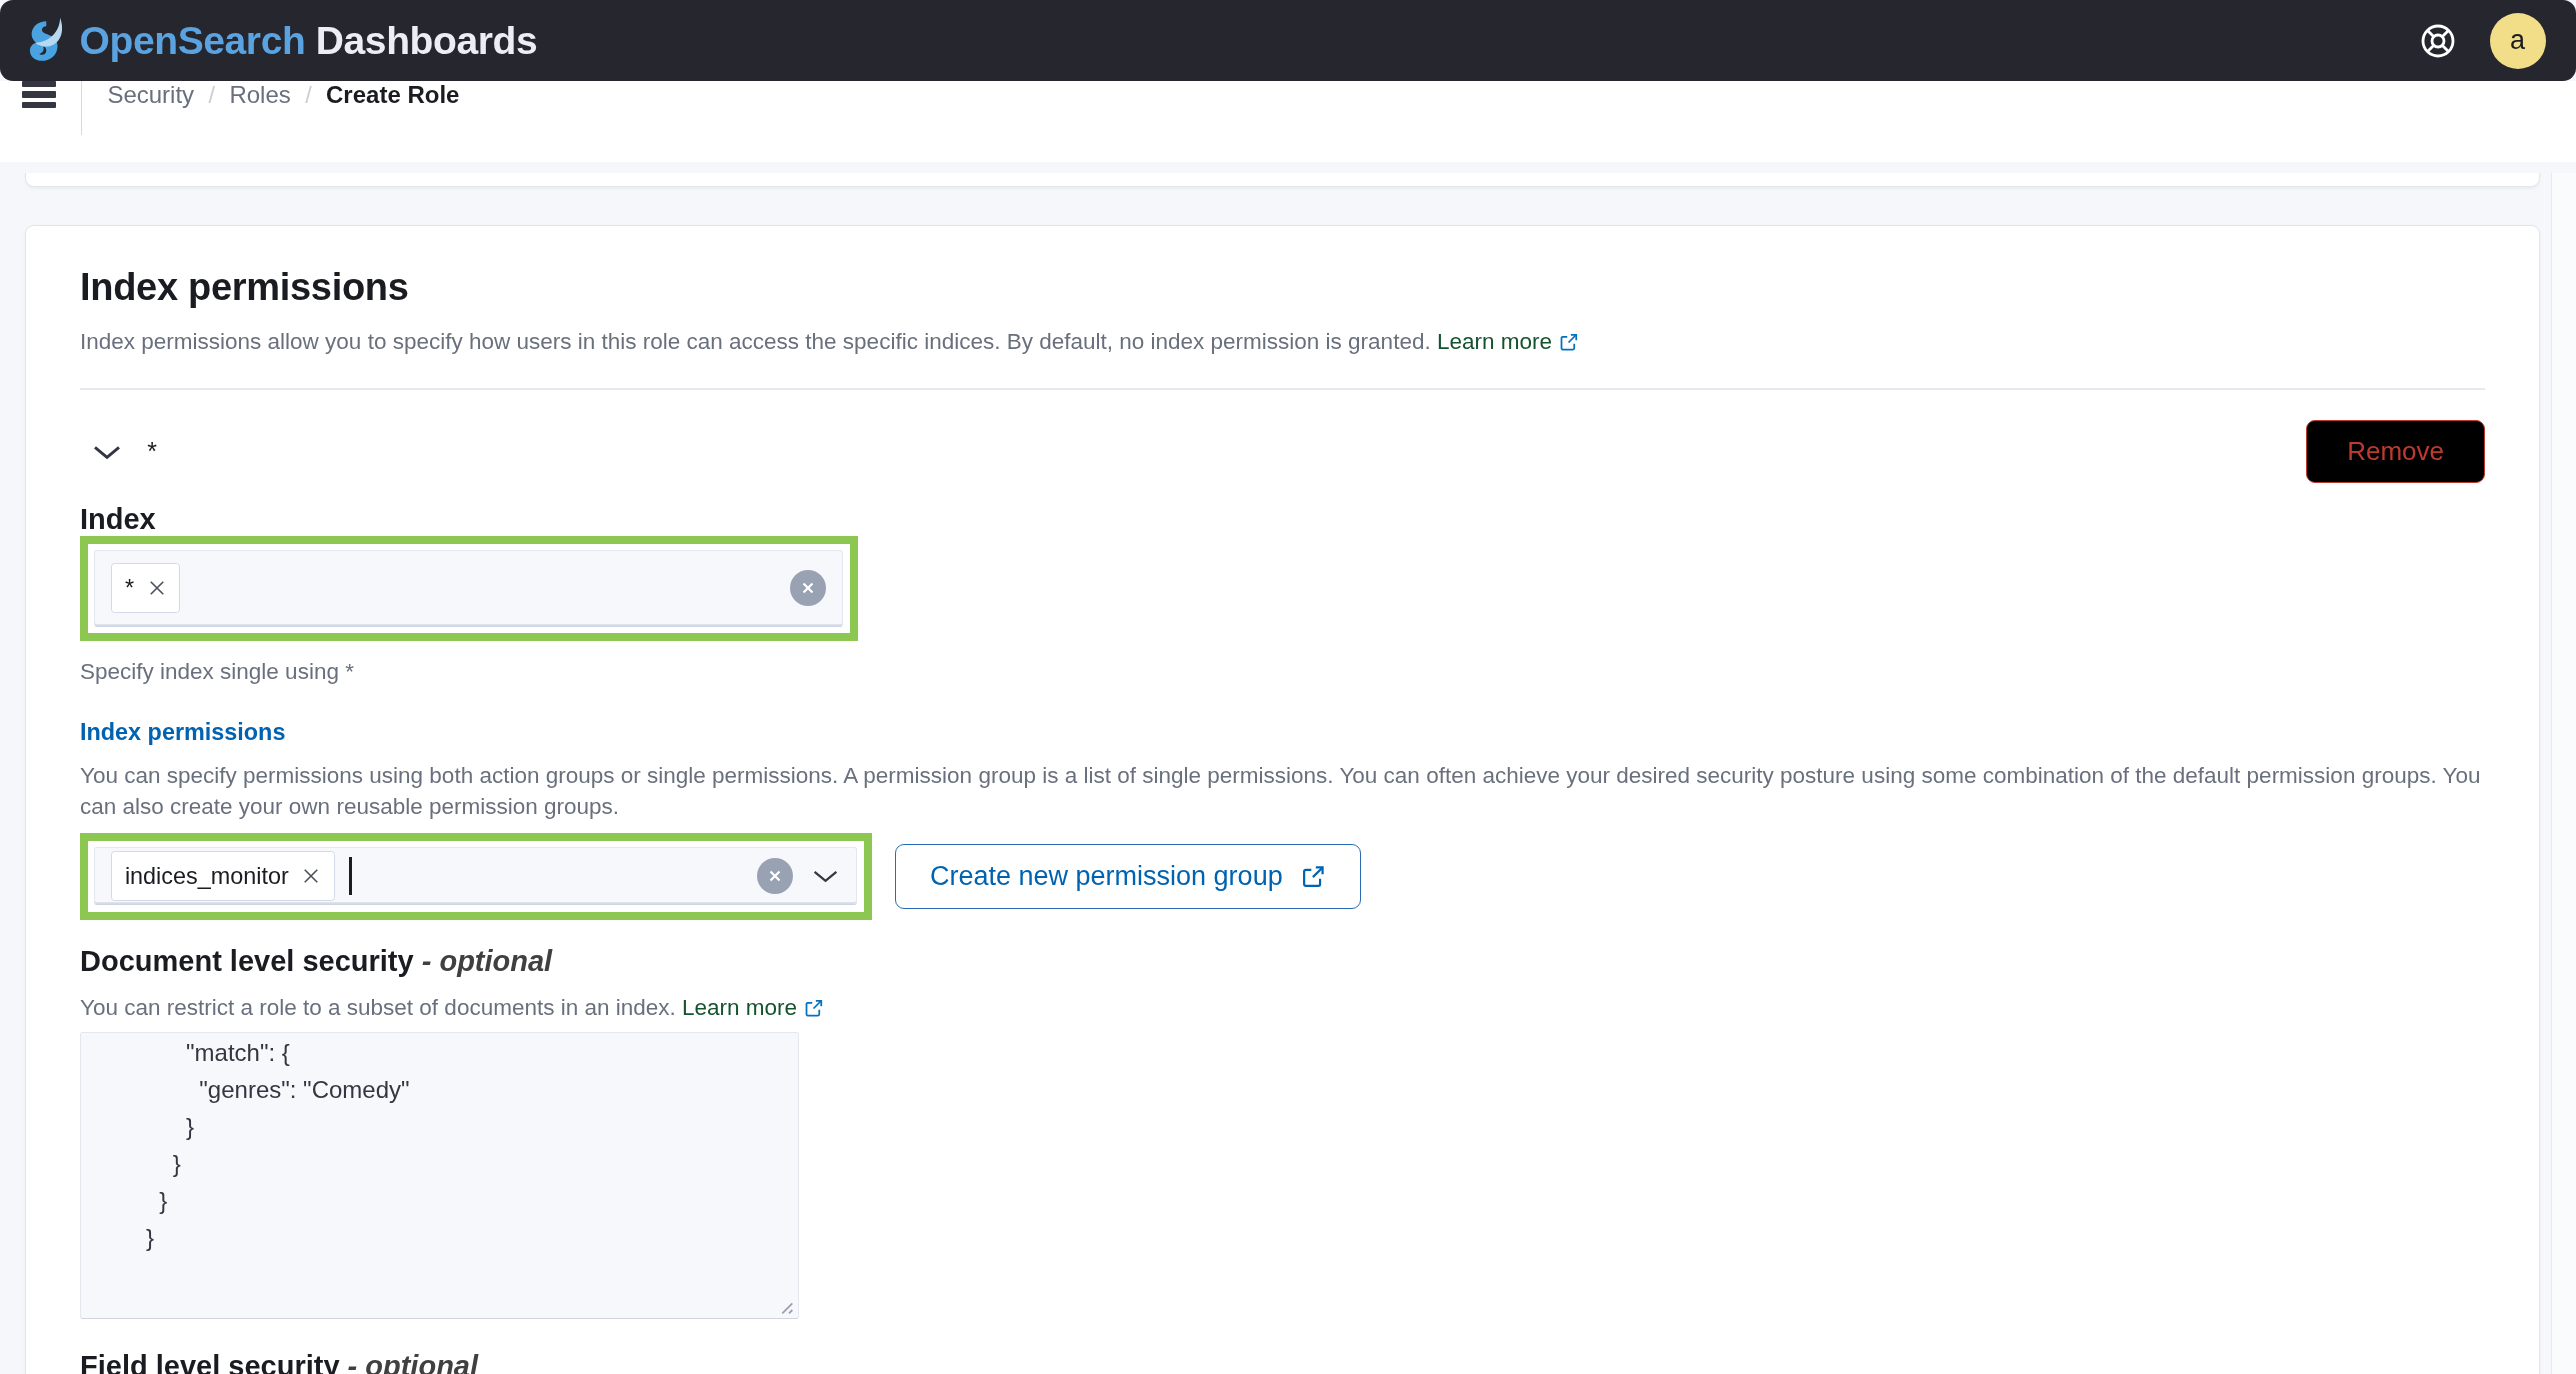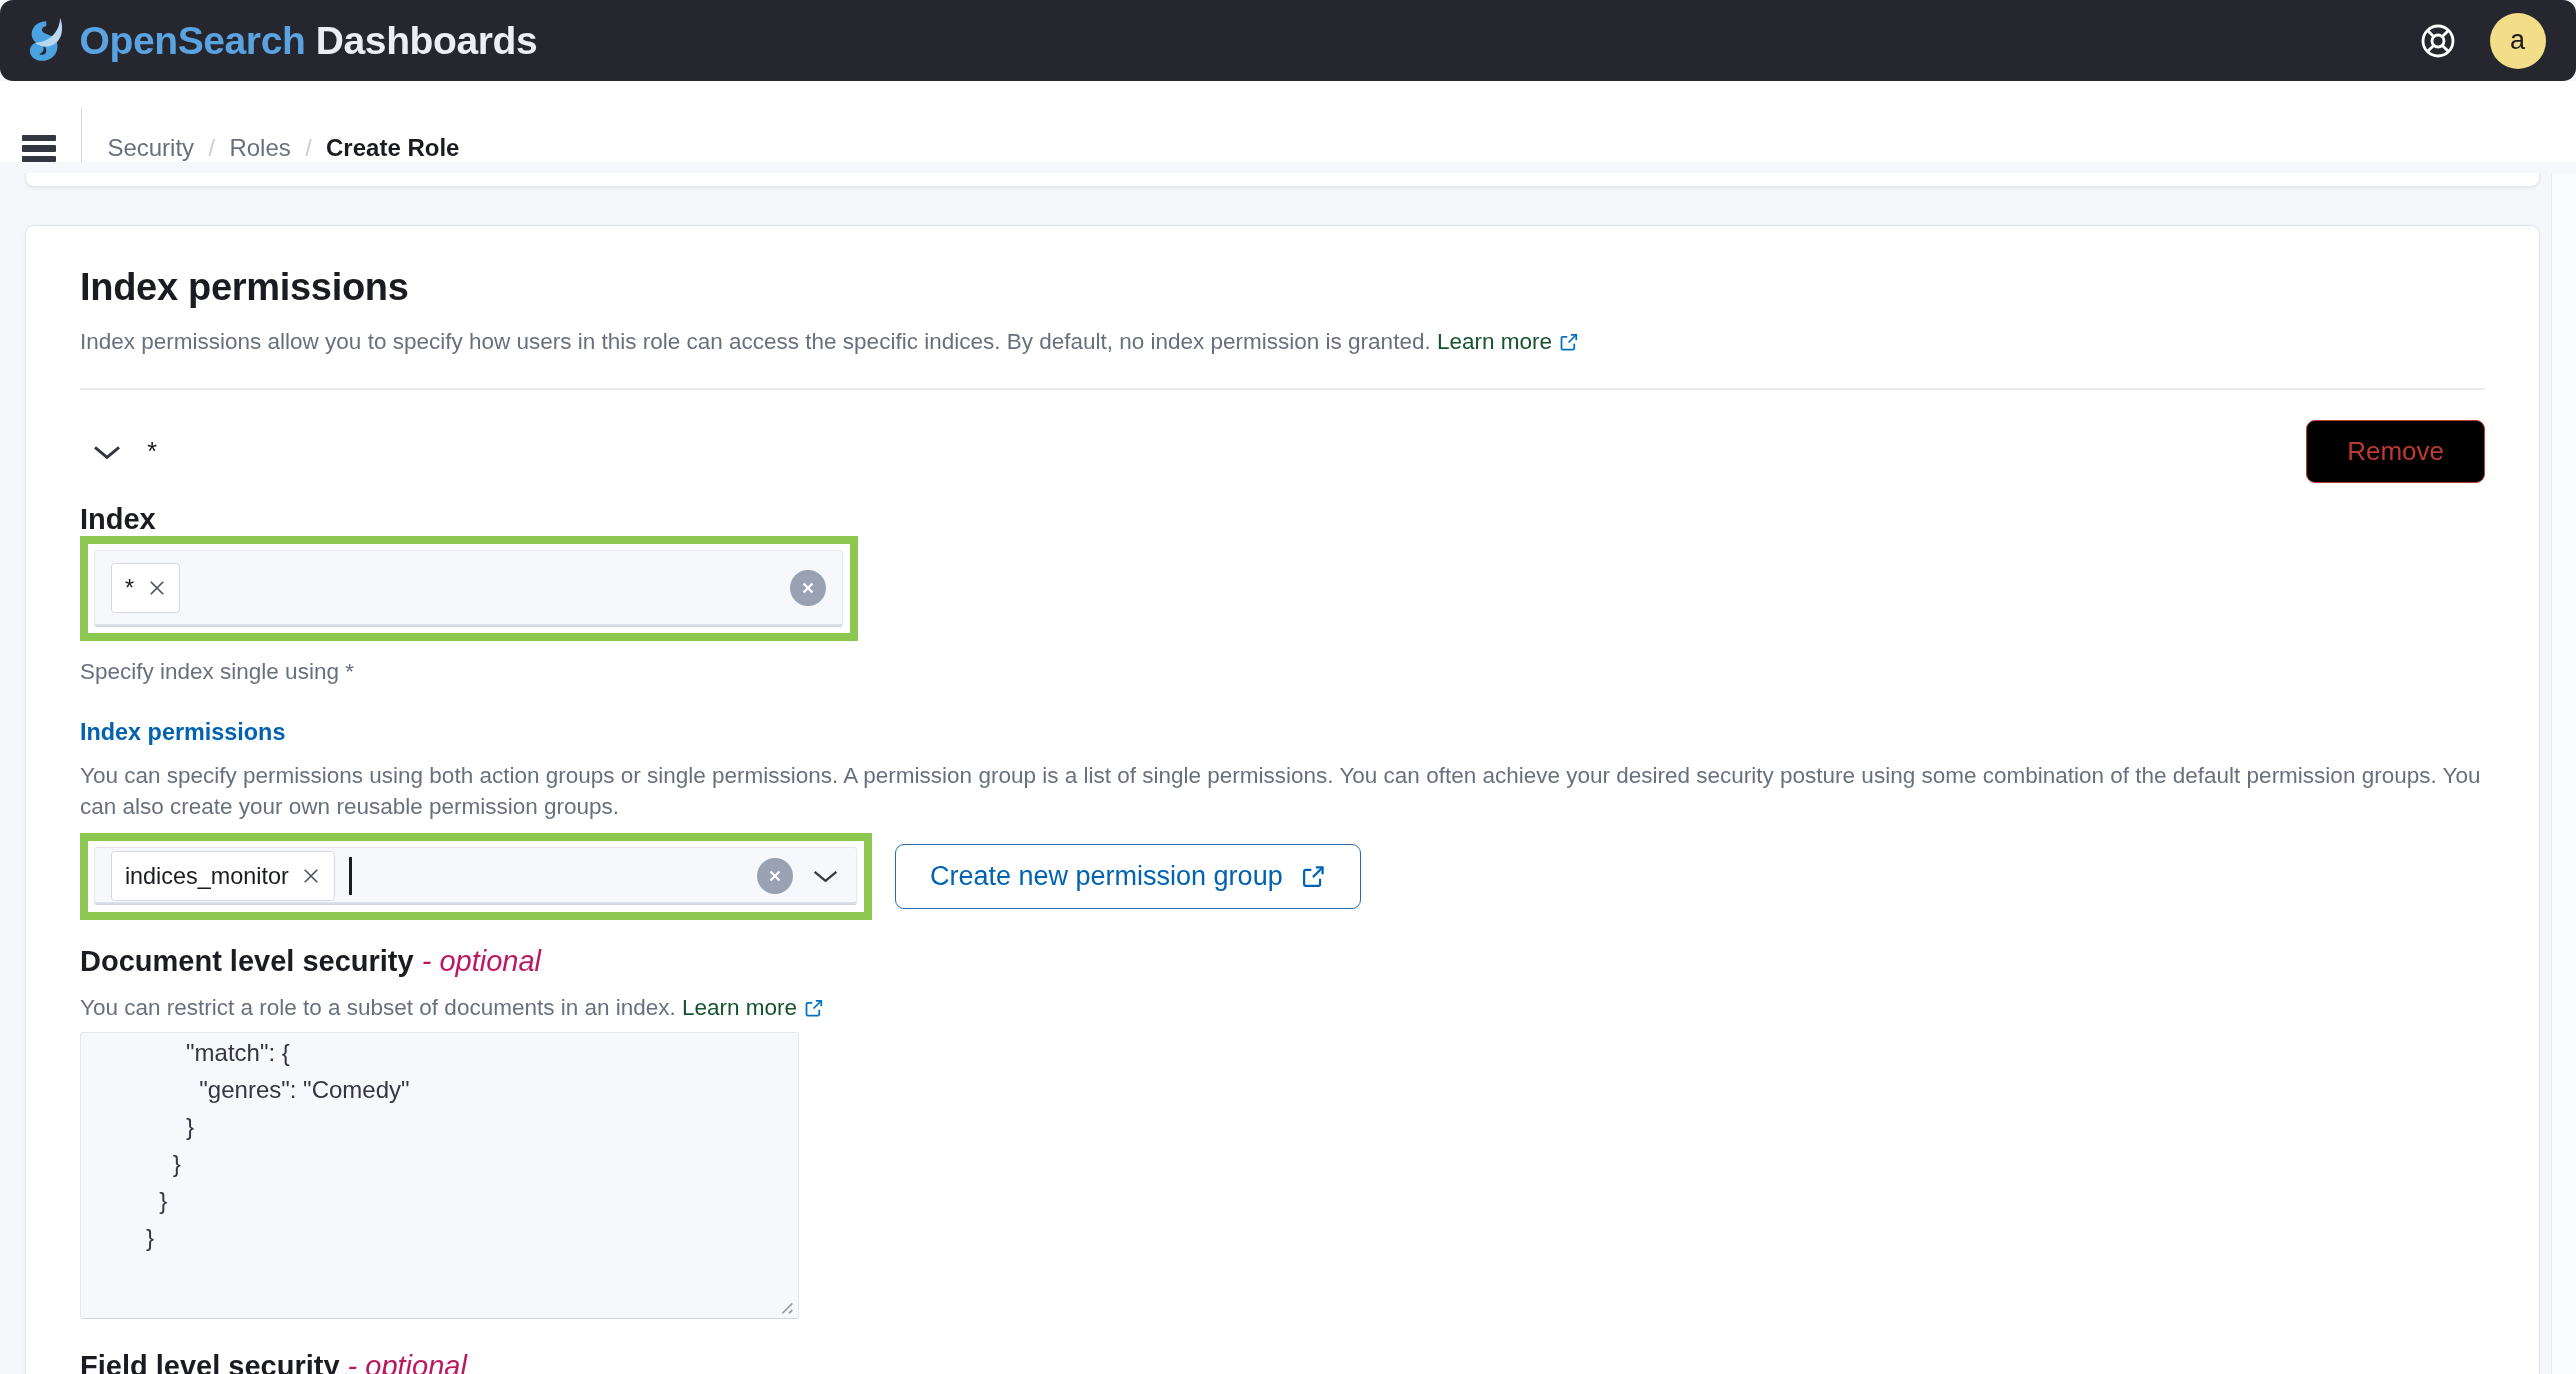--- a/index.html
+++ b/index.html
@@ -51,21 +51,21 @@
     display: flex; align-items: center; justify-content: center;
     cursor: pointer;
     user-select: none;
   }
 
   
   .crumbbar {
     position: absolute; top: 81px; left: 0;
     width: 2576px; height: 81px;
     background: #ffffff;
-    display: flex; align-items: flex-end;
+    display: flex; align-items: flex-start;
     z-index: 30;
   }
   .hamburger {
     width: 34px; height: 27px;
     margin-left: 21.6px; margin-right: 25px;
     display: flex; flex-direction: column; justify-content: space-between;
     cursor: pointer;
   }
   .hamburger span { display:block; height: 6.3px; background: #343741; border-radius: 0.9px; }
   .crumb-div { width: 1.8px; height: 54px; background: #d3dae6; margin-right: 25px; }
@@ -146,21 +146,21 @@
     font-size: 26px;
     padding: 15.3px 40px;
     cursor: pointer;
     font-family: inherit;
   }
 
   .field-label {
     font-size: 29px; font-weight: 700; color: #1a1c21;
     margin-top: 12.6px;
   }
-  .field-label .opt { font-weight: 400; font-style: italic; color: #be185d; }
+  .field-label .opt { font-weight: 700; font-style: italic; color: #404040; }
   .field-label-link {
     font-size: 23.4px; font-weight: 700; color: #0062b1;
     margin-top: 3.6px; cursor: pointer;
   }
   .help-text {
     font-size: 22.5px; color: #69707d; margin-top: 14.4px; line-height: 1.38;
   }
 
   
   .hl {

